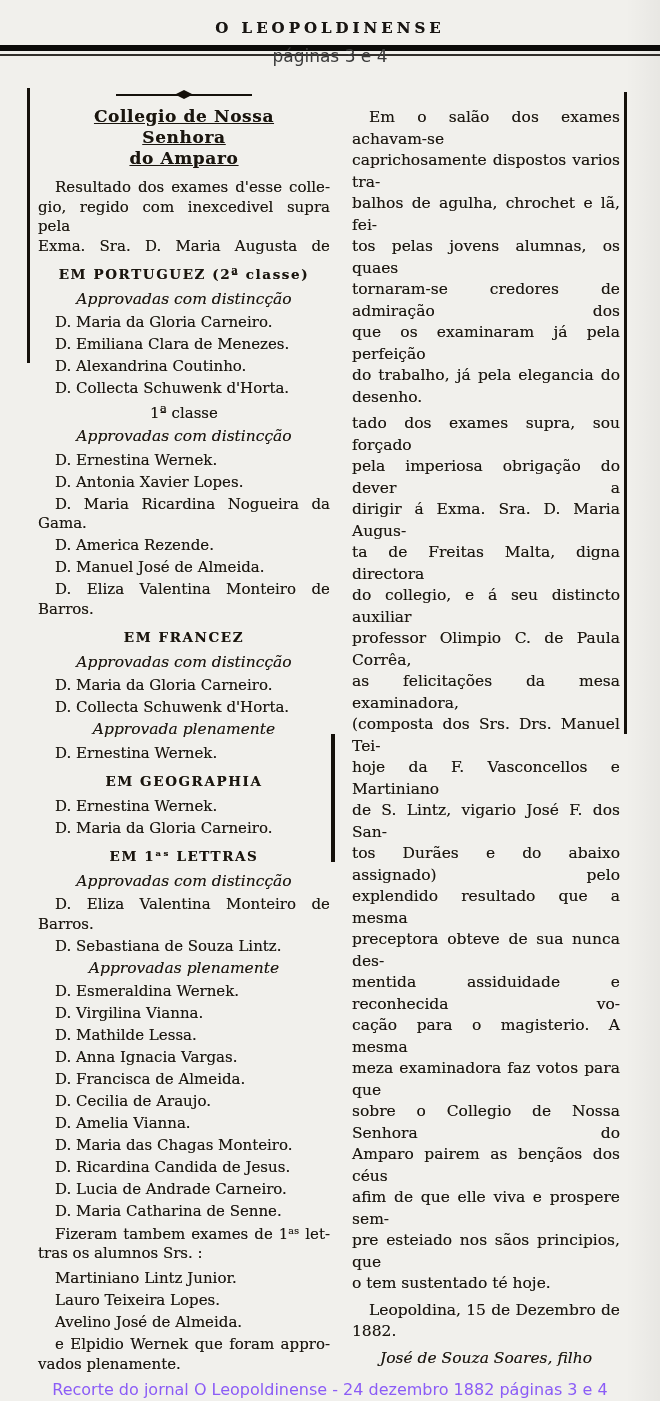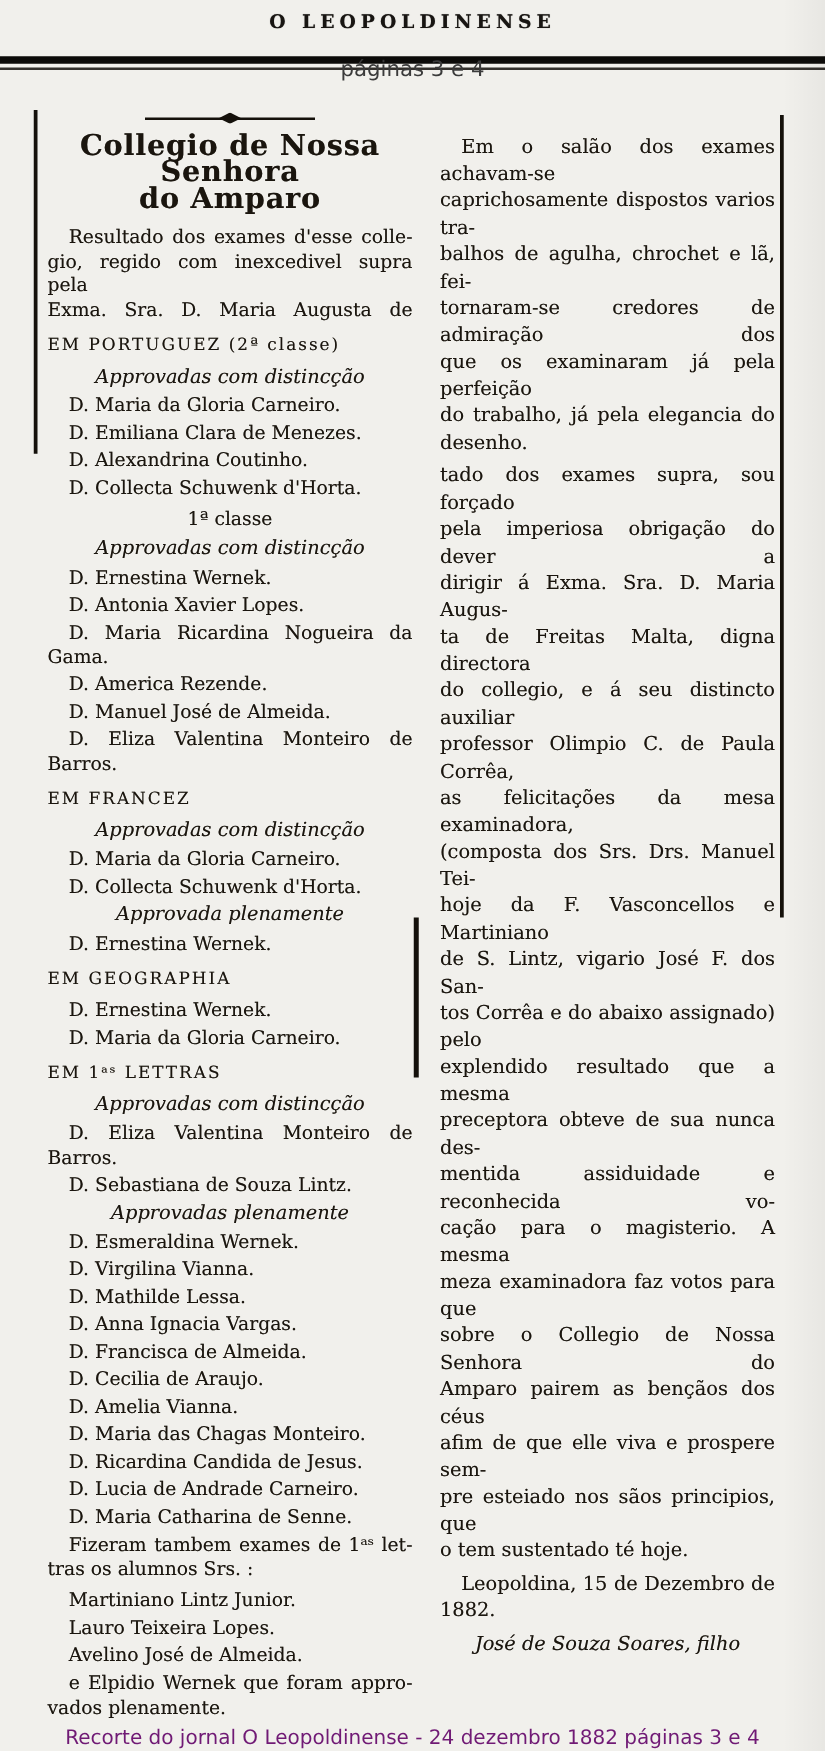--- a/index.html
+++ b/index.html
@@ -1,58 +1,58 @@
 <!DOCTYPE html>
 <html><head>
 <meta charset="utf-8">
 <style>
   html,body{margin:0;padding:0;background:#e8e7e4;}
   .page{position:relative;width:660px;height:1401px;background:#f1f0ec;
         font-family:"DejaVu Serif",serif;color:#1a150e;overflow:hidden;margin:0 auto;}
   .page::after{content:"";position:absolute;right:0;top:0;width:34px;height:100%;
         background:linear-gradient(to right, rgba(0,0,0,0), rgba(0,0,0,0.04));pointer-events:none;}
 
-  .masthead{position:absolute;top:8px;left:0;width:660px;text-align:center;
+  .masthead{position:absolute;top:19px;left:0;width:660px;text-align:center;
         font-size:15px;font-weight:700;letter-spacing:4px;color:#181512;
         text-shadow:0 0 .6px rgba(24,21,18,.6);}
   .rule-thick{position:absolute;top:45px;left:0;width:660px;height:6px;background:#0c0b09;}
   .rule-thin{position:absolute;top:54px;left:0;width:660px;height:2px;background:#33302c;}
   .page-note{position:absolute;top:46px;left:0;width:660px;text-align:center;
         font-family:"DejaVu Sans","Liberation Sans",sans-serif;font-size:17px;color:#3b3b3b;}
 
   .v-rule{position:absolute;background:#15110b;}
   .vr-left{left:27px;top:88px;width:3px;height:275px;}
   .vr-right{left:624px;top:92px;width:3px;height:642px;}
   .vr-mid{left:331px;top:734px;width:4px;height:128px;}
 
   .col{position:absolute;text-shadow:0 0 .5px rgba(26,21,14,.5);}
   .col-left{left:38px;top:86px;width:292px;font-size:15px;line-height:19.5px;}
   .col-right{left:352px;top:104px;width:268px;font-size:15.5px;line-height:21.5px;}
 
   .blk{margin:0 0 2px;}
-  .heading{text-align:center;font-weight:700;font-size:23px;line-height:21px;
-        letter-spacing:.6px;margin:2px 12px 9px;}
+  .heading{text-align:center;font-weight:700;font-size:17px;line-height:21px;
+        letter-spacing:.6px;margin:2px 12px 9px;text-decoration:underline;}
   .heading .ln{text-align:center;}
-  .subhead{text-align:left;font-size:13.5px;font-weight:400;letter-spacing:1.6px;margin:9px 0 5px;}
+  .subhead{text-align:center;font-size:13.5px;font-weight:700;letter-spacing:1.6px;margin:9px 0 5px;}
   .italic{text-align:center;font-style:italic;font-weight:400;font-size:15.5px;margin:2px 0 4px;}
   .center{text-align:center;margin:5px 0 4px;}
   .para{margin:3px 0 5px;}
   .name{margin:0 0 2.5px;}
   .ln{min-height:1em;}
   .para .ln,.name .ln{text-align:justify;text-align-last:justify;}
   .para .ln.last,.name .ln.last{text-align-last:left;}
   .para .ln.first,.name .ln.first{text-indent:17px;}
 
   .divider{display:flex;align-items:center;justify-content:center;margin:4px 0 7px;}
   .dline{height:2px;background:#15110b;flex:0 0 62px;}
   .ddiamond{width:18px;height:9px;background:#15110b;margin:0 -3px;
         clip-path:polygon(50% 0,100% 50%,50% 100%,0 50%);}
 
   .caption{position:absolute;top:1380px;left:0;width:660px;text-align:center;
-        font-family:"DejaVu Sans","Liberation Sans",sans-serif;font-size:16px;color:#701a75;}
+        font-family:"DejaVu Sans","Liberation Sans",sans-serif;font-size:16px;color:#8b5cf6;}
 </style>
 </head>
 <body>
 
 <div class="page">
 
   <div class="masthead">O LEOPOLDINENSE</div>
   <div class="rule-thick"></div>
   <div class="rule-thin"></div>
   <div class="page-note">páginas 3 e 4</div>
@@ -190,37 +190,38 @@
       <div class="blk para">
         <div class="ln first">e Elpidio Wernek que foram appro-</div>
         <div class="ln last">vados plenamente.</div>
       </div>
     </div>
   <div class="col col-right" id="col-right">
       <div class="blk para">
         <div class="ln first">Em o salão dos exames achavam-se</div>
         <div class="ln">caprichosamente dispostos varios tra-</div>
         <div class="ln">balhos de agulha, chrochet e lã, fei-</div>
+        <div class="ln">tos pelas jovens alumnas, os quaes</div>
         <div class="ln">tornaram-se credores de admiração dos</div>
         <div class="ln">que os examinaram já pela perfeição</div>
         <div class="ln">do trabalho, já pela elegancia do</div>
         <div class="ln last">desenho.</div>
       </div>
       <div class="blk para">
         <div class="ln">tado dos exames supra, sou forçado</div>
         <div class="ln">pela imperiosa obrigação do dever a</div>
         <div class="ln">dirigir á Exma. Sra. D. Maria Augus-</div>
         <div class="ln">ta de Freitas Malta, digna directora</div>
         <div class="ln">do collegio, e á seu distincto auxiliar</div>
         <div class="ln">professor Olimpio C. de Paula Corrêa,</div>
         <div class="ln">as felicitações da mesa examinadora,</div>
         <div class="ln">(composta dos Srs. Drs. Manuel Tei-</div>
         <div class="ln">hoje da F. Vasconcellos e Martiniano</div>
         <div class="ln">de S. Lintz, vigario José F. dos San-</div>
-        <div class="ln">tos Corrêa e do abaixo assignado) pelo</div>
+        <div class="ln">tos Durães e do abaixo assignado) pelo</div>
         <div class="ln">explendido resultado que a mesma</div>
         <div class="ln">preceptora obteve de sua nunca des-</div>
         <div class="ln">mentida assiduidade e reconhecida vo-</div>
         <div class="ln">cação para o magisterio. A mesma</div>
         <div class="ln">meza examinadora faz votos para que</div>
         <div class="ln">sobre o Collegio de Nossa Senhora do</div>
         <div class="ln">Amparo pairem as bençãos dos céus</div>
         <div class="ln">afim de que elle viva e prospere sem-</div>
         <div class="ln">pre esteiado nos sãos principios, que</div>
         <div class="ln last">o tem sustentado té hoje.</div>

